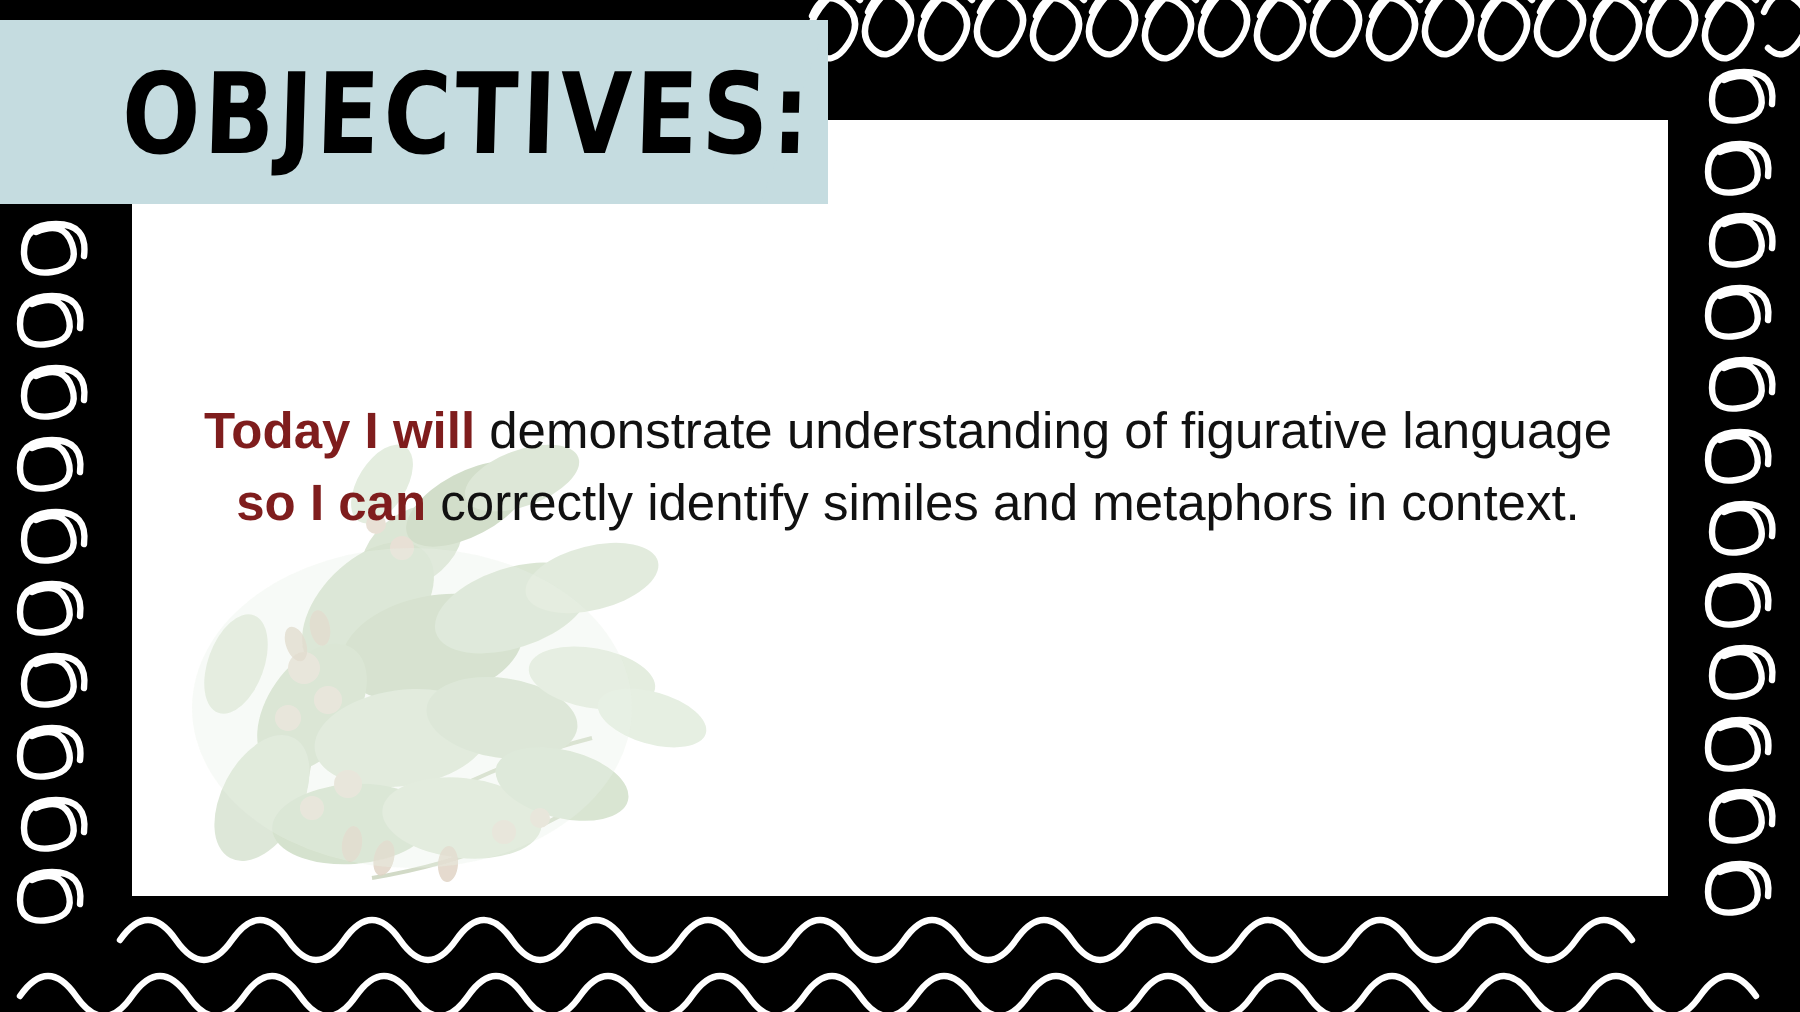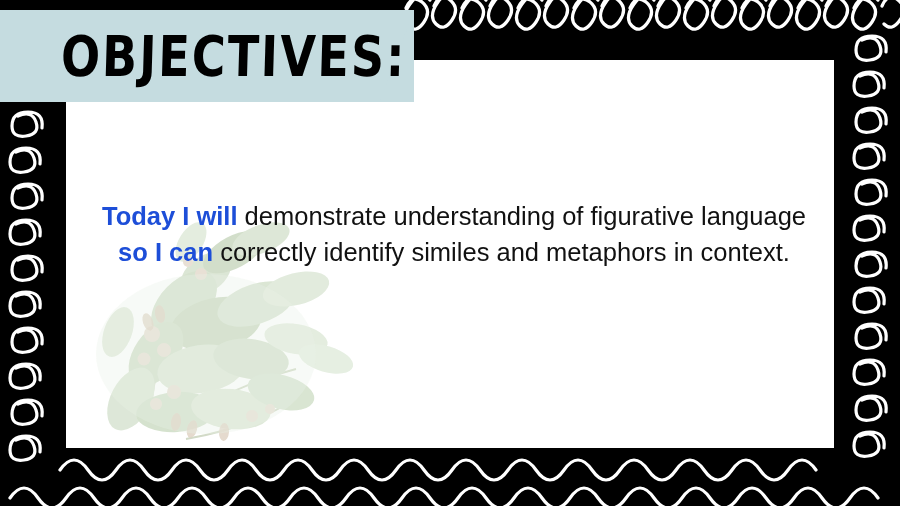--- a/index.html
+++ b/index.html
@@ -92,21 +92,21 @@
     top: 195px;
     width: 730px;
     text-align: center;
     font-family: "Liberation Sans", sans-serif;
     font-size: 25.5px;
     line-height: 36px;
     color: #111111;
     z-index: 3;
   }
   .hl {
-    color: #1d4ed8;
+    color: #7f1d1d;
     font-weight: bold;
   }
 </style>
 </head>
 <body>
 
 <div class="slide">
 
   <div class="doodle-layer">
     <svg viewBox="0 0 900 506" xmlns="http://www.w3.org/2000/svg">

